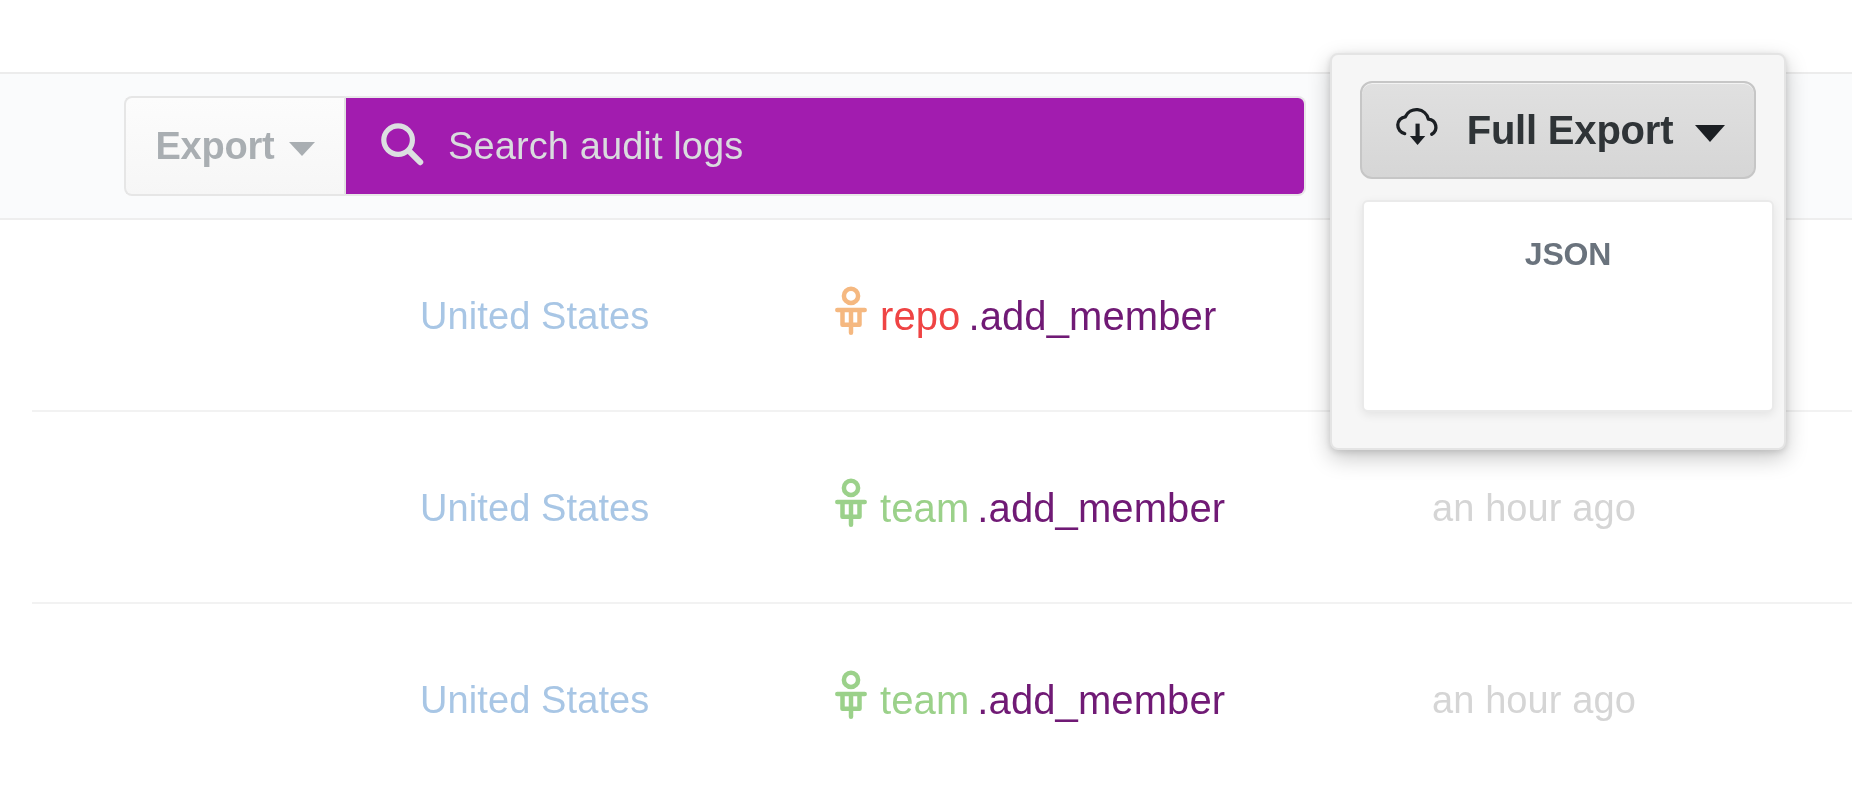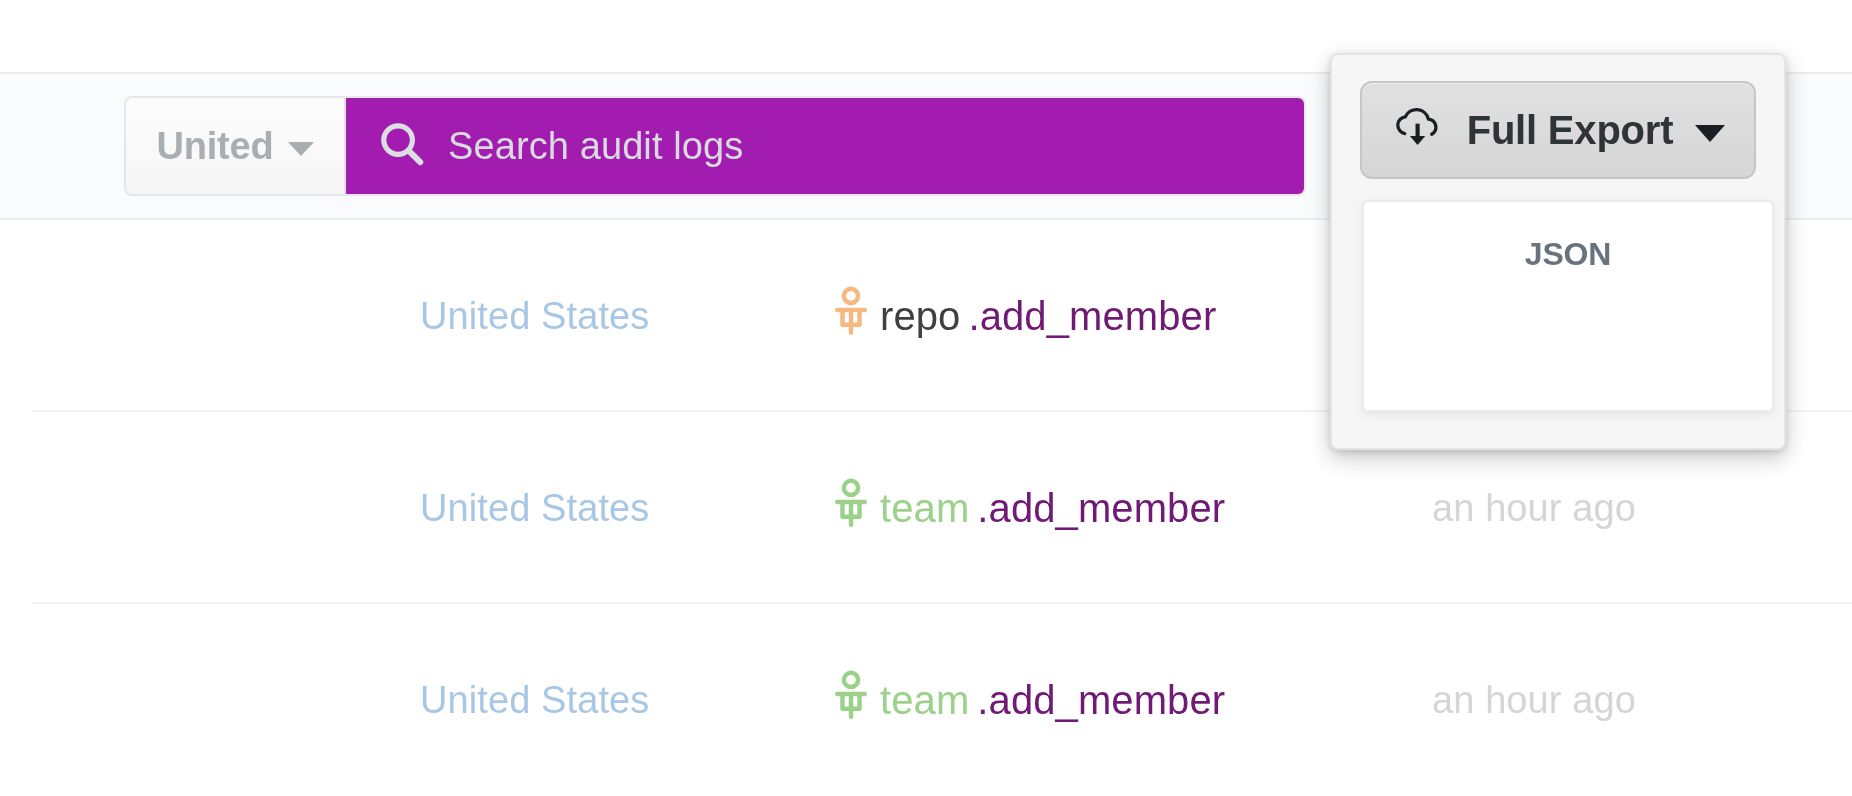--- a/index.html
+++ b/index.html
@@ -228,21 +228,21 @@
   }
 </style>
 </head>
 <body>
 
 <div class="page">
 
   <div class="toolbar">
 
     <div class="filters-btn">
-      <span class="filters-label">United</span>
+      <span class="filters-label">Export</span>
       <span class="caret-down"></span>
     </div>
 
     <div class="search-wrap">
       <span class="search-icon">
         <svg width="52" height="52" viewBox="0 0 24 24" fill="none">
           <circle cx="10.2" cy="10.2" r="6.6" stroke="#dcdfe1" stroke-width="2.4"></circle>
           <line x1="15.2" y1="15.2" x2="20.4" y2="20.4" stroke="#dcdfe1" stroke-width="2.8" stroke-linecap="round"></line>
         </svg>
       </span>
@@ -255,21 +255,21 @@
 
     <div class="row">
       <div class="cell-country">United States</div>
       <div class="cell-action">
         <span class="action-icon">
           <svg width="38" height="52" viewBox="0 0 16 22" fill="none">
             <circle cx="8" cy="4.2" r="3" stroke="#f5b880" stroke-width="1.9"></circle>
             <path d="M2.2 10.2h11.6M8 10.2v9.6M4.4 10.2v6.2h7.2v-6.2" stroke="#f5b880" stroke-width="1.9" stroke-linecap="round" stroke-linejoin="round"></path>
           </svg>
         </span>
-        <span class="action-scope" style="color:#404040">repo</span>
+        <span class="action-scope" style="color:#ef4444">repo</span>
         <span class="action-rest">.add_member</span>
       </div>
       <div class="cell-time"></div>
     </div>
 
     <div class="row">
       <div class="cell-country">United States</div>
       <div class="cell-action">
         <span class="action-icon">
           <svg width="38" height="52" viewBox="0 0 16 22" fill="none">

